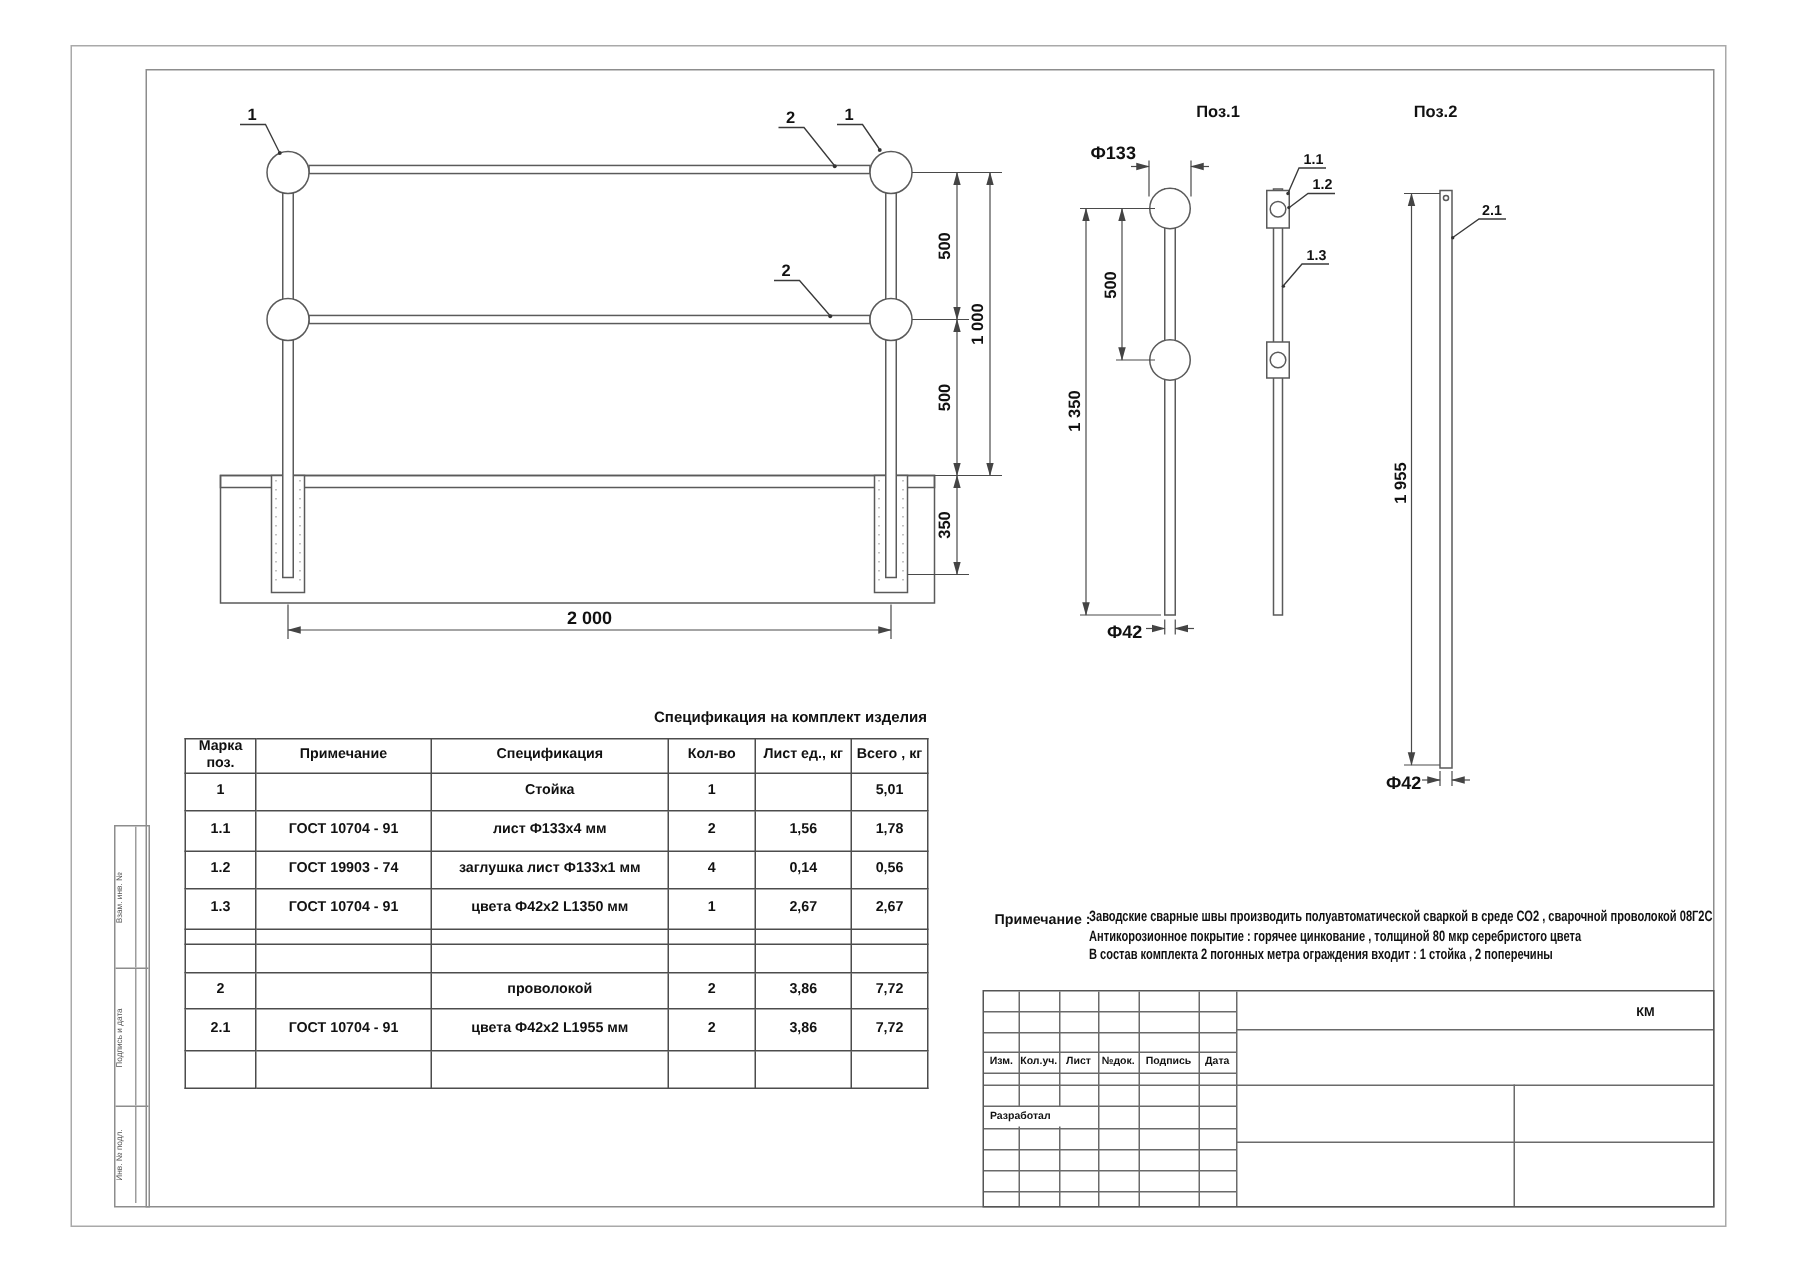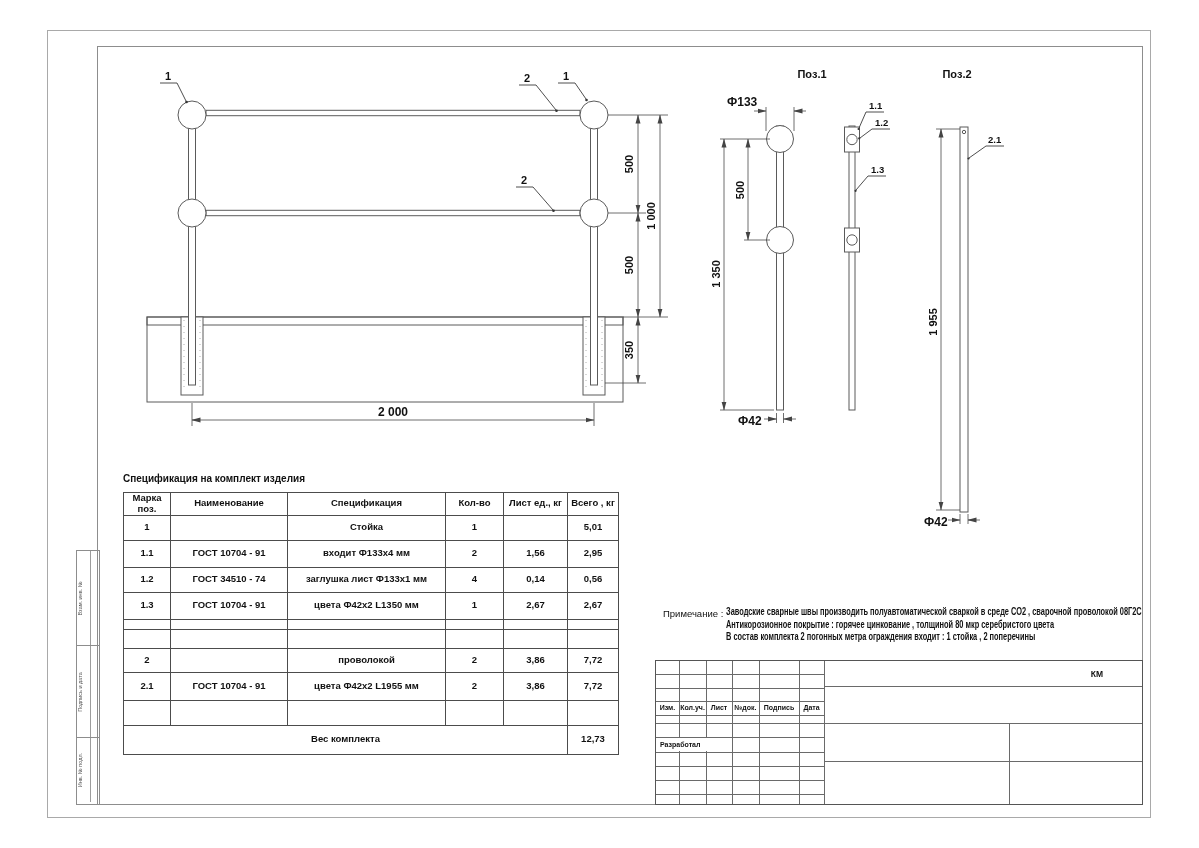--- a/index.html
+++ b/index.html
@@ -18,29 +18,29 @@
 
   svg.draw{position:absolute;left:0;top:0;width:1199px;height:848px;}
   svg .geo{stroke:#5a5a5a;stroke-width:1;fill:none;}
   svg .geow{stroke:#5a5a5a;stroke-width:1;fill:#ffffff;}
   svg .dim{stroke:#4a4a4a;stroke-width:0.8;fill:none;}
   svg .ldr{stroke:#3a3a3a;stroke-width:0.9;fill:none;}
   svg text{font-family:"Liberation Sans",sans-serif;font-weight:bold;fill:#111;stroke:none;}
   svg .t11{font-size:11px;} svg .t12{font-size:12px;} svg .t9{font-size:9.5px;}
 
   
-  .spec-title{position:absolute;left:123px;top:473px;width:495px;text-align:left;
+  .spec-title{position:absolute;left:123px;top:473px;width:495px;text-align:right;
               font-size:10px;font-weight:bold;}
   table.spec{position:absolute;left:123px;top:492px;border-collapse:collapse;table-layout:fixed;}
   table.spec td{border:1px solid #4c4c4c;font-size:9.5px;font-weight:bold;text-align:center;
                 vertical-align:middle;padding:0 2px;overflow:hidden;line-height:1.15;}
 
   
   .note{position:absolute;left:663px;top:606px;width:490px;}
-  .note-label{position:absolute;left:0;top:2px;font-size:9.5px;font-weight:normal;white-space:nowrap;}
+  .note-label{position:absolute;left:0;top:2px;font-size:9.5px;font-weight:bold;white-space:nowrap;}
   .note-lines{position:absolute;left:63px;top:0;width:620px;}
   .note-line{font-size:10px;font-weight:bold;white-space:nowrap;line-height:12.5px;
              transform:scaleX(0.74);transform-origin:0 0;}
 
   
   .tblock{position:absolute;left:655px;top:660px;width:486px;height:143px;border:1px solid #555;box-sizing:content-box;}
   .tb-line{position:absolute;background:#6a6a6a;}
   .tb-h{height:1px;} .tb-v{width:1px;}
   .tb-label{position:absolute;font-size:7px;font-weight:bold;text-align:center;line-height:14px;
             white-space:nowrap;overflow:hidden;}
@@ -194,45 +194,45 @@
       <col style="width:47px">
         <col style="width:117px">
         <col style="width:158px">
       <col style="width:58px">
         <col style="width:64px">
         <col style="width:51px">
     </colgroup>
     <tbody>
       <tr style="height:20px">
         <td>Марка поз.</td>
-        <td>Наименование</td>
+        <td>Примечание</td>
         <td>Спецификация</td>
         <td>Кол-во</td>
         <td>Лист ед., кг</td>
         <td>Всего , кг</td>
       </tr>
       <tr style="height:25px">
         <td>1</td>
         <td></td>
         <td>Стойка</td>
         <td>1</td>
         <td></td>
         <td>5,01</td>
       </tr>
       <tr style="height:27px">
         <td>1.1</td>
         <td>ГОСТ 10704 - 91</td>
-        <td>входит Ф133х4 мм</td>
+        <td>лист Ф133х4 мм</td>
         <td>2</td>
         <td>1,56</td>
-        <td>2,95</td>
+        <td>1,78</td>
       </tr>
       <tr style="height:25px">
         <td>1.2</td>
-        <td>ГОСТ 34510 - 74</td>
+        <td>ГОСТ 19903 - 74</td>
         <td>заглушка лист Ф133х1 мм</td>
         <td>4</td>
         <td>0,14</td>
         <td>0,56</td>
       </tr>
       <tr style="height:27px">
         <td>1.3</td>
         <td>ГОСТ 10704 - 91</td>
         <td>цвета Ф42х2 L1350 мм</td>
         <td>1</td>
@@ -271,24 +271,20 @@
         <td>3,86</td>
         <td>7,72</td>
       </tr>
       <tr style="height:25px">
         <td></td>
         <td></td>
         <td></td>
         <td></td>
         <td></td>
         <td></td>
-      </tr>
-      <tr style="height:29px">
-        <td colspan="5">Вес комплекта</td>
-        <td>12,73</td>
       </tr>
     </tbody>
   </table>
 
   <div class="note">
     <div class="note-label">Примечание :</div>
     <div class="note-lines">
       <div class="note-line">Заводские сварные швы производить полуавтоматической сваркой в среде СО2 , сварочной проволокой 08Г2С</div>
       <div class="note-line">Антикорозионное покрытие : горячее цинкование , толщиной 80 мкр серебристого цвета</div>
       <div class="note-line">В состав комплекта 2 погонных метра ограждения входит : 1 стойка , 2 поперечины</div>

